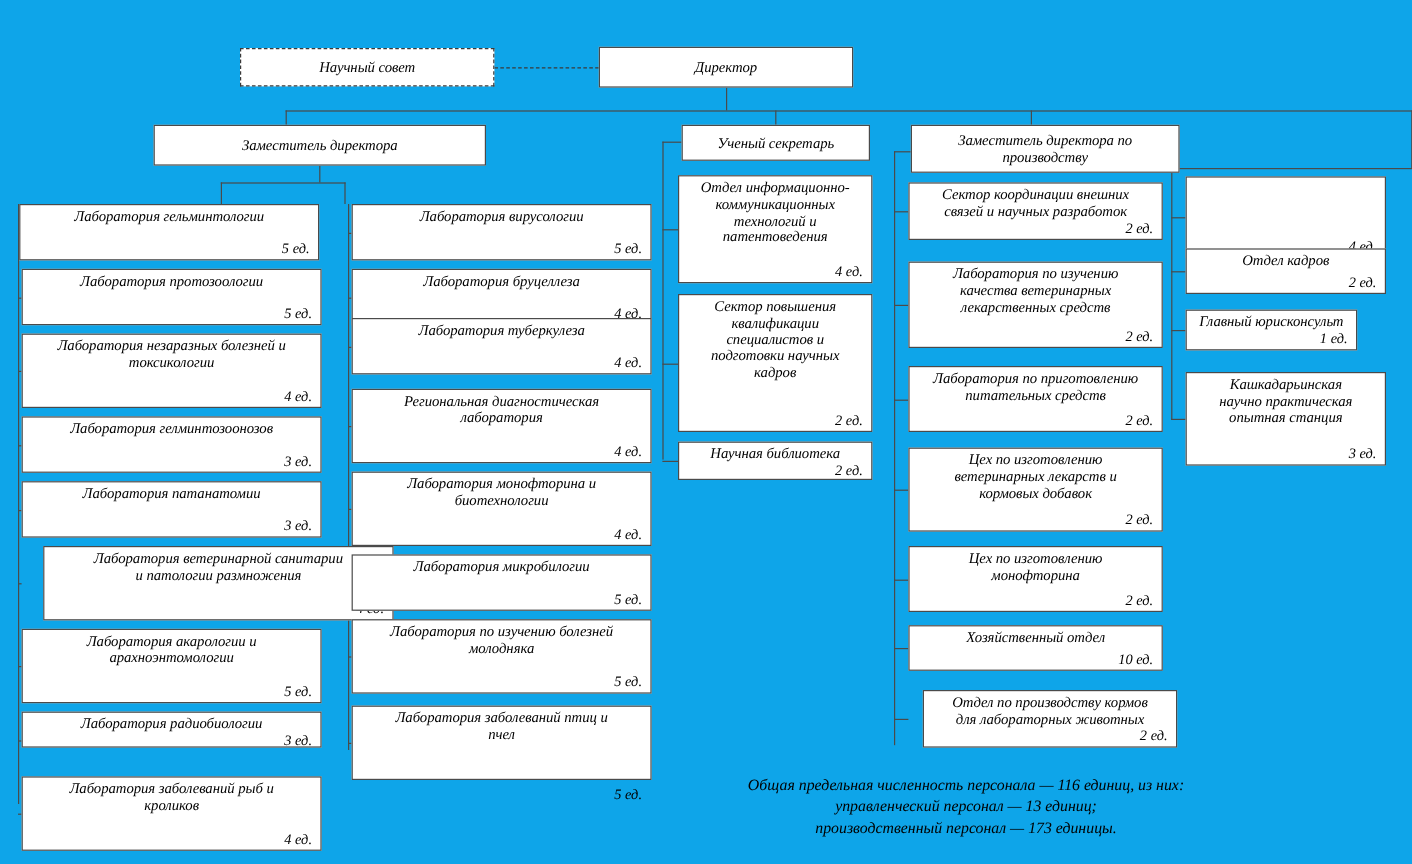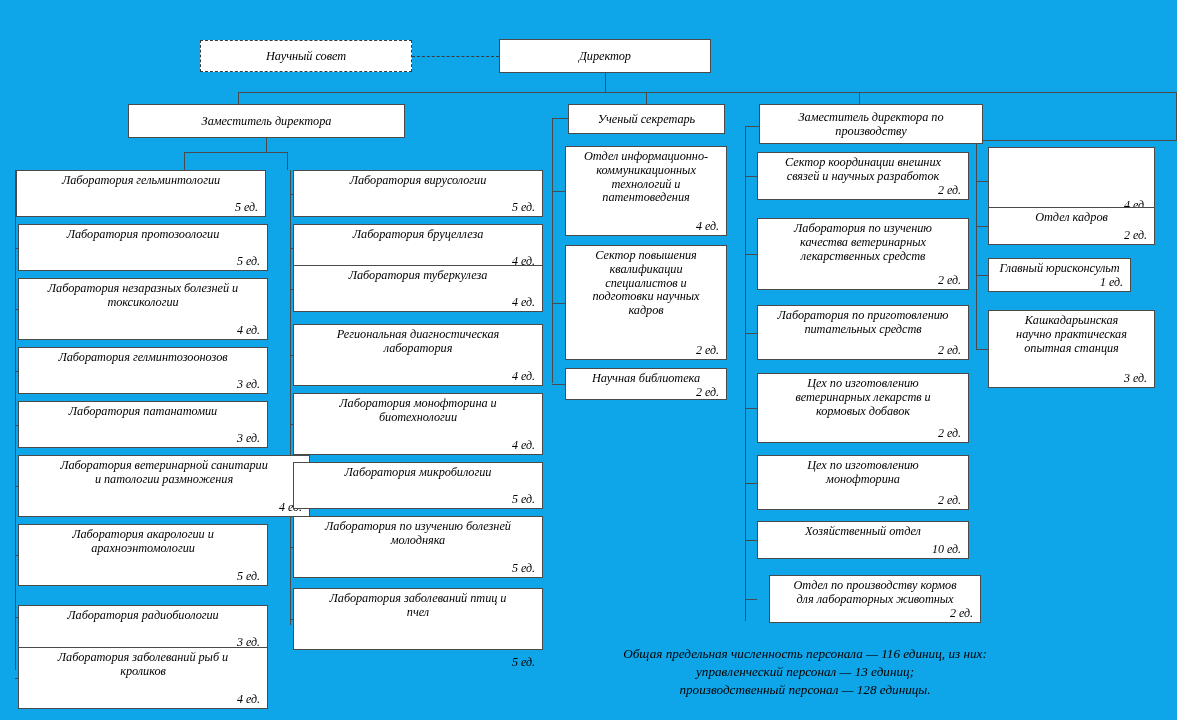--- a/index.html
+++ b/index.html
@@ -121,21 +121,21 @@
 производству</div>
   </div>
   <div class="line v" style="left:745px;top:126px;height:495px;"></div>
   <div class="line h" style="left:745px;top:126px;width:14px;"></div>
 
   <div class="line h" style="left:976px;top:140px;width:201px;"></div>
   <div class="line v" style="left:976px;top:140px;height:210px;"></div>
 
   <div class="summary" style="left:560px;top:645px;width:490px;">Общая предельная численность персонала — 116 единиц, из них:
 управленческий персонал — 13 единиц;
-производственный персонал — 128 единицы.</div>
+производственный персонал — 173 единицы.</div>
 
 <div class="box" style="left: 16px; top: 170px; width: 250px; height: 47px;">
       <div class="title">Лаборатория гельминтологии</div>
       <div class="units">5 ед.</div>
     </div>
     <div class="line h" style="left: 15px; top: 194px; width: 3px;"></div>
     <div class="box" style="left: 18px; top: 224px; width: 250px; height: 47px;">
       <div class="title">Лаборатория протозоологии</div>
       <div class="units">5 ед.</div>
     </div>
@@ -149,33 +149,33 @@
     <div class="box" style="left: 18px; top: 347px; width: 250px; height: 47px;">
       <div class="title">Лаборатория гелминтозоонозов</div>
       <div class="units">3 ед.</div>
     </div>
     <div class="line h" style="left: 15px; top: 371px; width: 3px;"></div>
     <div class="box" style="left: 18px; top: 401px; width: 250px; height: 47px;">
       <div class="title">Лаборатория патанатомии</div>
       <div class="units">3 ед.</div>
     </div>
     <div class="line h" style="left: 15px; top: 425px; width: 3px;"></div>
-    <div class="box" style="left: 18px; top: 455px; width: 292px; height: 62px;">
+    <div class="box" style="left: 36px; top: 455px; width: 292px; height: 62px;">
       <div class="title">Лаборатория ветеринарной санитарии
 и патологии размножения</div>
       <div class="units">4 ед.</div>
     </div>
     <div class="line h" style="left: 15px; top: 486px; width: 3px;"></div>
     <div class="box" style="left: 18px; top: 524px; width: 250px; height: 62px;">
       <div class="title">Лаборатория акарологии и
 арахноэнтомологии</div>
       <div class="units">5 ед.</div>
     </div>
     <div class="line h" style="left: 15px; top: 555px; width: 3px;"></div>
-    <div class="box" style="left: 18px; top: 593px; width: 250px; height: 47px; margin-top: 12px;">
+    <div class="box" style="left: 18px; top: 593px; width: 250px; height: 30px;">
       <div class="title">Лаборатория радиобиологии</div>
       <div class="units">3 ед.</div>
     </div>
     <div class="line h" style="left: 15px; top: 617px; width: 3px;"></div>
     <div class="box" style="left: 18px; top: 647px; width: 250px; height: 62px;">
       <div class="title">Лаборатория заболеваний рыб и
 кроликов</div>
       <div class="units">4 ед.</div>
     </div>
     <div class="line h" style="left: 15px; top: 678px; width: 3px;"></div>

